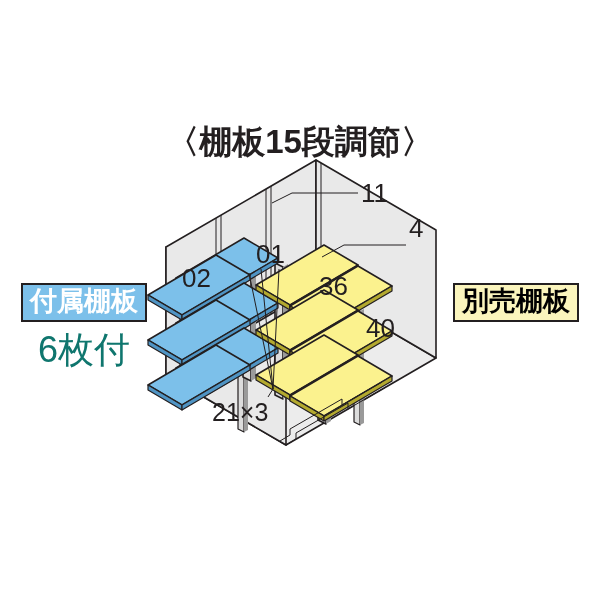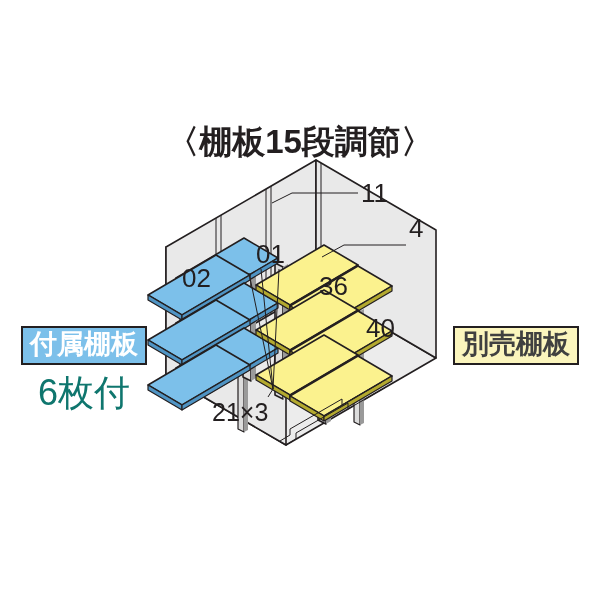--- a/index.html
+++ b/index.html
@@ -9,34 +9,34 @@
 
   
   #title{
     position:absolute;left:0;top:120px;width:600px;
     text-align:center;
     font-size:33px;font-weight:700;color:#231f20;
     letter-spacing:0px;white-space:nowrap;
   }
 
   
-  .side-block{position:absolute;width:160px;text-align:center;margin-top:43px;}
+  .side-block{position:absolute;width:160px;text-align:center;}
   #left-block{left:4px;top:283px;}
   #right-block{left:436px;top:283px;}
 
   .tag{
     display:inline-block;
     padding:3px 7px 5px 7px;
     font-size:27px;font-weight:700;line-height:1.0;
     border:2px solid #231f20;
     box-sizing:border-box;
     white-space:nowrap;
   }
   #tag-included{background:#7cc0ea;color:#ffffff;}
-  #tag-optional{background:#fbf5bd;color:#404040;}
+  #tag-optional{background:#fbf5bd;color:#000000;}
 
   .sub{
     margin-top:9px;
     font-size:36px;font-weight:400;color:#0f766e;
     line-height:1.05;white-space:nowrap;
   }
 
   
   #drawing{position:absolute;left:150px;top:185px;width:320px;height:310px;}
   svg{display:block;overflow:visible;}

